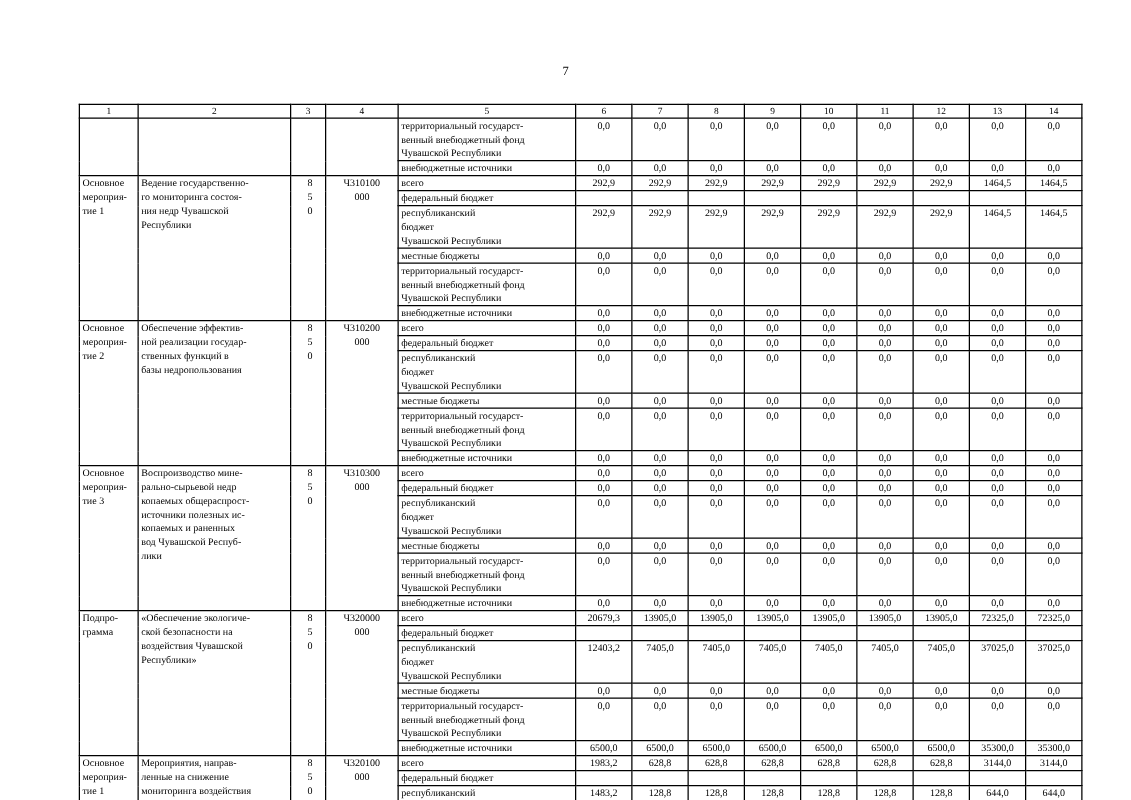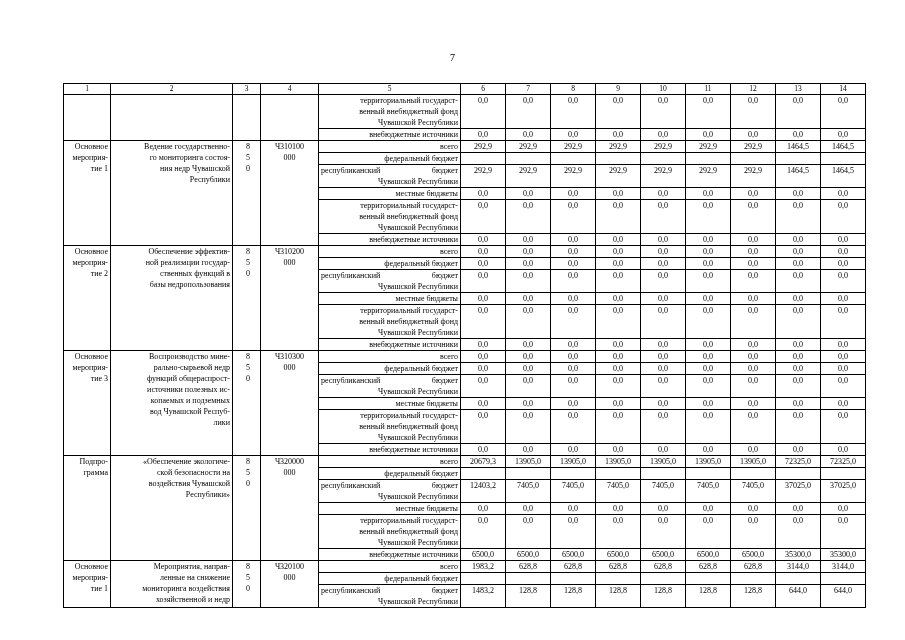--- a/index.html
+++ b/index.html
@@ -35,24 +35,24 @@
     overflow: hidden;
     word-wrap: break-word;
   }
   thead th {
     text-align: center;
     height: 10px;
     line-height: 9px;
     font-size: 7.5px;
     padding: 0 1px;
   }
-  .td-left { text-align: right; }
+  .td-left { text-align: left; }
   .td-center { text-align: center; padding: 0 13px; }
   .td-val { text-align: center; padding: 0 1px; }
-  .justline { display: flex; justify-content: space-between; }
+  .justline { display: flex; justify-content: space-between; flex-direction: column; }
 </style>
 </head>
 <body>
 
 <div class="page">
   <div class="page-number">7</div>
   <table>
     <colgroup>
       <col style="width:47px">
         <col style="width:122px">
@@ -346,23 +346,23 @@
         </tr>
         <tr>
           <td rowspan="6" class="td-left">
             <div>Основное</div>
             <div>мероприя-</div>
             <div>тие 3</div>
           </td>
           <td rowspan="6" class="td-left">
             <div>Воспроизводство мине-</div>
             <div>рально-сырьевой недр</div>
-            <div>функций общераспрост-</div>
+            <div>копаемых общераспрост-</div>
             <div>источники полезных ис-</div>
-            <div>копаемых и подземных</div>
+            <div>копаемых и раненных</div>
             <div>вод Чувашской Респуб-</div>
             <div>лики</div>
           </td>
           <td rowspan="6" class="td-center">
             <div>850</div>
           </td>
           <td rowspan="6" class="td-center">
             <div>Ч310300000</div>
           </td>
           <td class="td-left">

